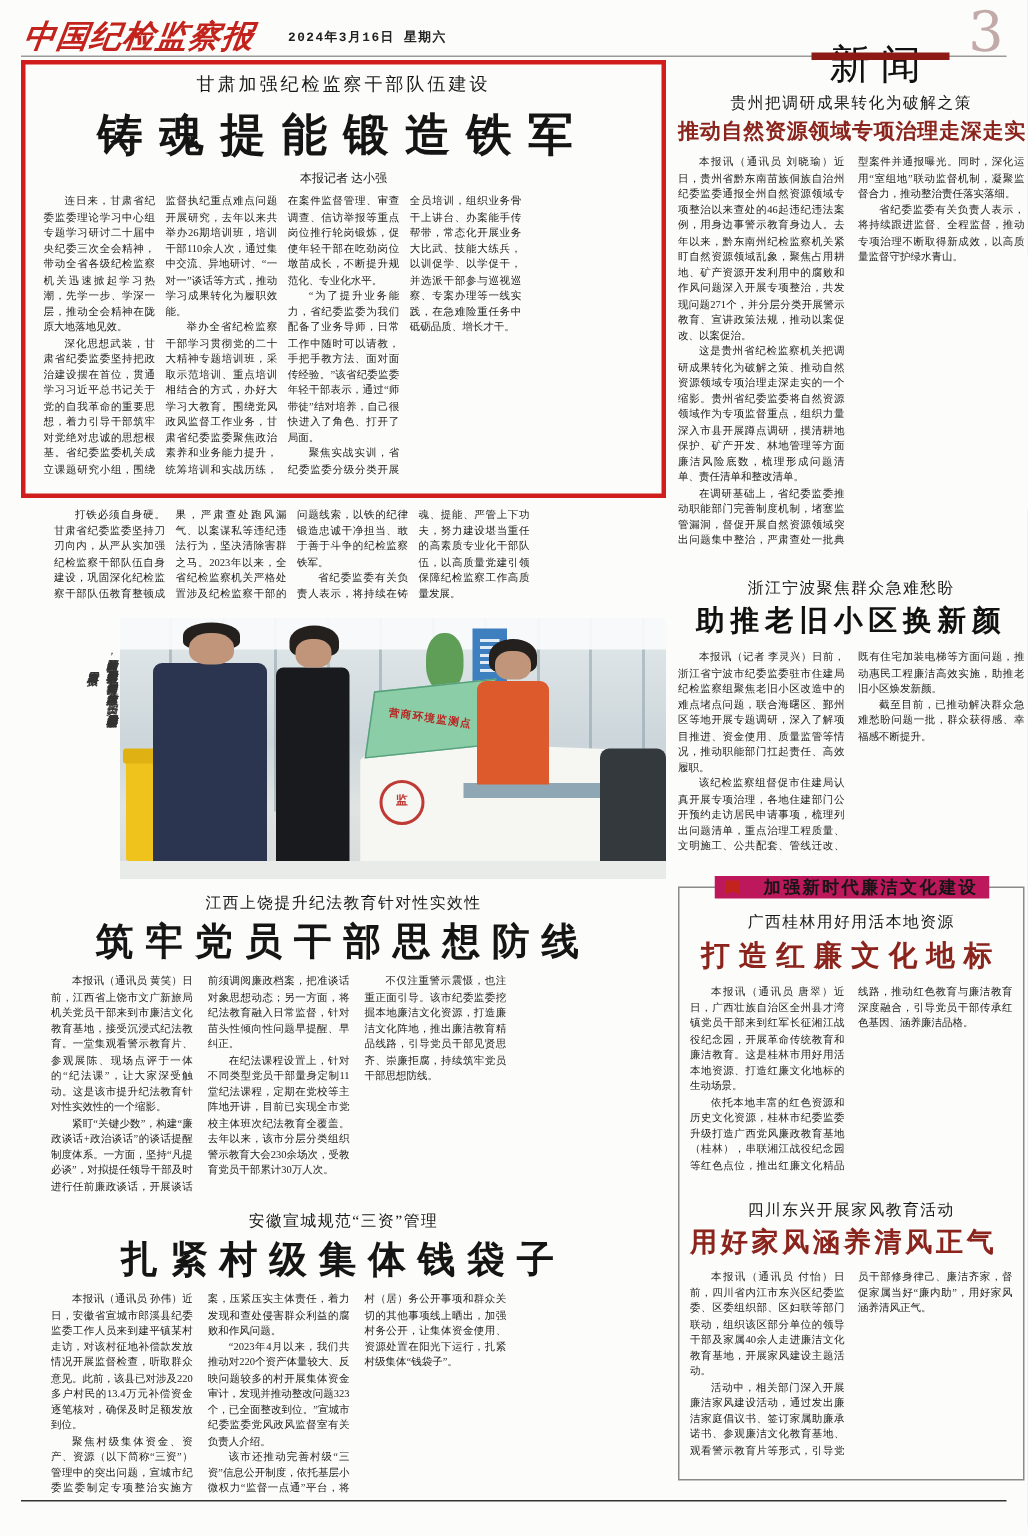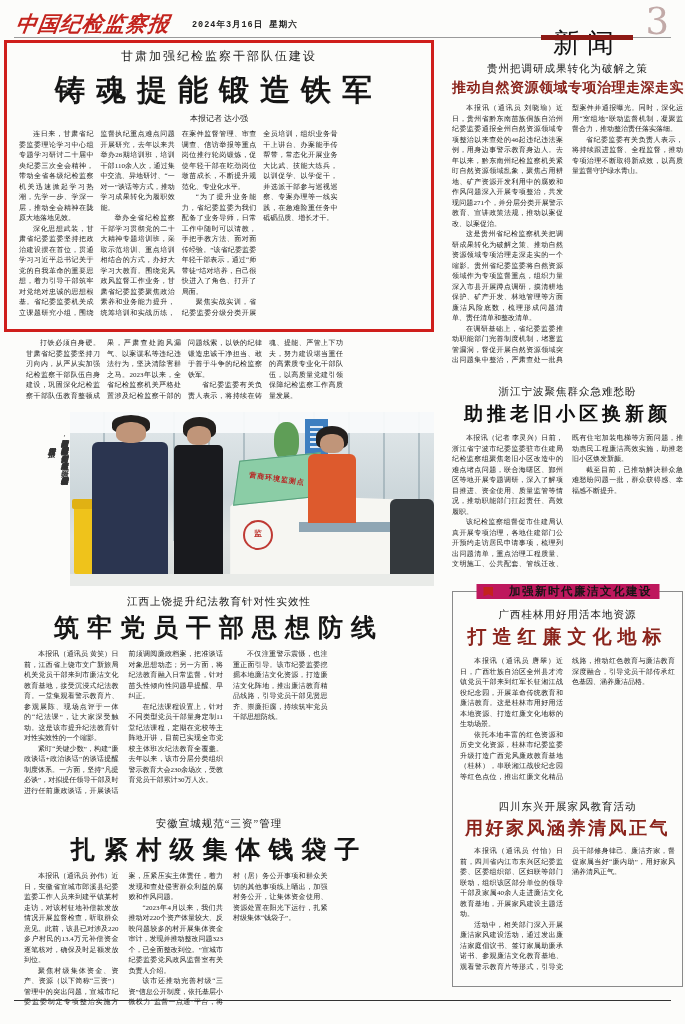--- a/index.html
+++ b/index.html
@@ -10,21 +10,21 @@
   .logo{position:absolute;left:16px;top:4px;color:#c3231d;font-size:21px;font-weight:bold;
         font-style:italic;letter-spacing:1px;transform:skewX(-8deg);white-space:nowrap;}
   .date{position:absolute;left:192px;top:13px;font-size:8.5px;letter-spacing:1px;color:#222;
         font-family:Liberation Mono, monospace;font-weight:bold;}
   .section{position:absolute;right:64px;top:-2px;font-size:27px;letter-spacing:7px;color:#111;margin-top:21px;}
   .pagenum{position:absolute;right:16px;top:-6px;font-size:37px;color:#c2aaa8;
            font-family:"DejaVu Serif",serif;}
   .header-rule{position:absolute;top:31px;left:14px;right:14px;border-top:1px solid #9a9a9a;}
   .section-bar{position:absolute;top:29px;right:52px;width:92px;height:4.5px;background:#8e1a15;}
   
-  .col-l{position:absolute;left:4px;top:40px;width:430px;}
+  .col-l{position:absolute;left:14px;top:40px;width:430px;}
   .col-r{position:absolute;left:452px;top:40px;width:231px;}
   
   .kicker{text-align:center;font-size:12px;letter-spacing:2px;margin:0;color:#1a1a1a;}
   .kicker-s{text-align:center;font-size:10.5px;letter-spacing:1px;margin:0;color:#1a1a1a;}
   .byline{text-align:center;font-size:8px;margin:2px 0 5px;color:#222;}
   .bodytext{text-align:justify;font-size:7px;line-height:1.5;column-fill:auto;overflow:hidden;color:#1c1c1c;}
   .bodytext p{margin:0;text-indent:2em;}
   
   .red-box{border:3px solid #cf1e1b;padding:5px 12px 8px;background:#fcfcfa;}
   .headline-main{text-align:center;font-size:30px;font-weight:bold;letter-spacing:11px;
@@ -59,29 +59,29 @@
       color:#bf3a34;font-size:8px;text-align:center;line-height:24px;font-weight:bold;}
   .p-sign{position:absolute;left:45.5%;top:26%;width:22%;height:24%;background:#8bcda6;border:1px solid #58a07d;
       transform:rotate(-6deg) skewX(-14deg);display:flex;align-items:center;justify-content:center;}
   .p-sign span{transform:skewX(14deg) rotate(14deg);color:#b92220;font-weight:bold;font-size:7px;letter-spacing:1px;}
   .p-chair{position:absolute;left:88%;top:50%;width:12%;height:44%;background:#34393d;border-radius:6px 6px 2px 2px;}
   .p-desk3{position:absolute;left:63%;top:63%;width:26%;height:6%;background:#8fa6b4;}
   
   .headline-2{text-align:center;font-size:25px;font-weight:bold;letter-spacing:8px;margin:2px 0 5px;white-space:nowrap;}
   .body-4col{columns:4;column-gap:10px;height:148px;margin:0 2px 0 20px;}
   .body-4col2{columns:4;column-gap:10px;height:138px;margin:0 2px 0 20px;}
-  .mt9{margin-top:9px;} .mt10{margin-top:20px;} .mt12{margin-top:12px;} .mt14{margin-top:14px;} .mt22{margin-top:22px;}
+  .mt9{margin-top:9px;} .mt10{margin-top:10px;} .mt12{margin-top:12px;} .mt14{margin-top:14px;} .mt22{margin-top:22px;}
   
   .headline-r1{text-align:center;font-size:14px;font-weight:bold;letter-spacing:.5px;color:#8a241c;
                margin:3px 0 6px;white-space:nowrap;}
   .headline-r2{text-align:center;font-size:19px;font-weight:bold;letter-spacing:4px;color:#111;
                margin:2px 0 6px;white-space:nowrap;}
   .headline-r3{text-align:center;font-size:19px;font-weight:bold;letter-spacing:6px;color:#8a241c;
                margin:2px 0 6px;white-space:nowrap;}
-  .headline-r4{text-align:center;font-size:18px;font-weight:bold;letter-spacing:2.5px;color:#8a241c;
+  .headline-r4{text-align:left;font-size:18px;font-weight:bold;letter-spacing:2.5px;color:#8a241c;
                margin:2px 0 6px;white-space:nowrap;}
   .body-2col{columns:2;column-gap:9px;text-align:justify;column-fill:auto;overflow:hidden;}
   .h268{height:268px;} .h146{height:146px;} .h132{height:132px;} .h134{height:134px;}
   .fancy-box{position:relative;border:1px solid #8a8a8a;margin-top:12px;padding:16px 7px 6px;}
   .fancy-title{position:absolute;top:-8px;left:50%;transform:translateX(-50%);background:#be185d;
                padding:0 7px;font-size:11.5px;font-weight:bold;letter-spacing:1.5px;white-space:nowrap;
                display:flex;align-items:center;gap:16px;}
   .flag-icon{display:inline-block;width:10px;height:10px;background:#c3231d;flex:none;
              clip-path:polygon(0 0,100% 0,100% 100%,55% 78%,0 100%);}
   

